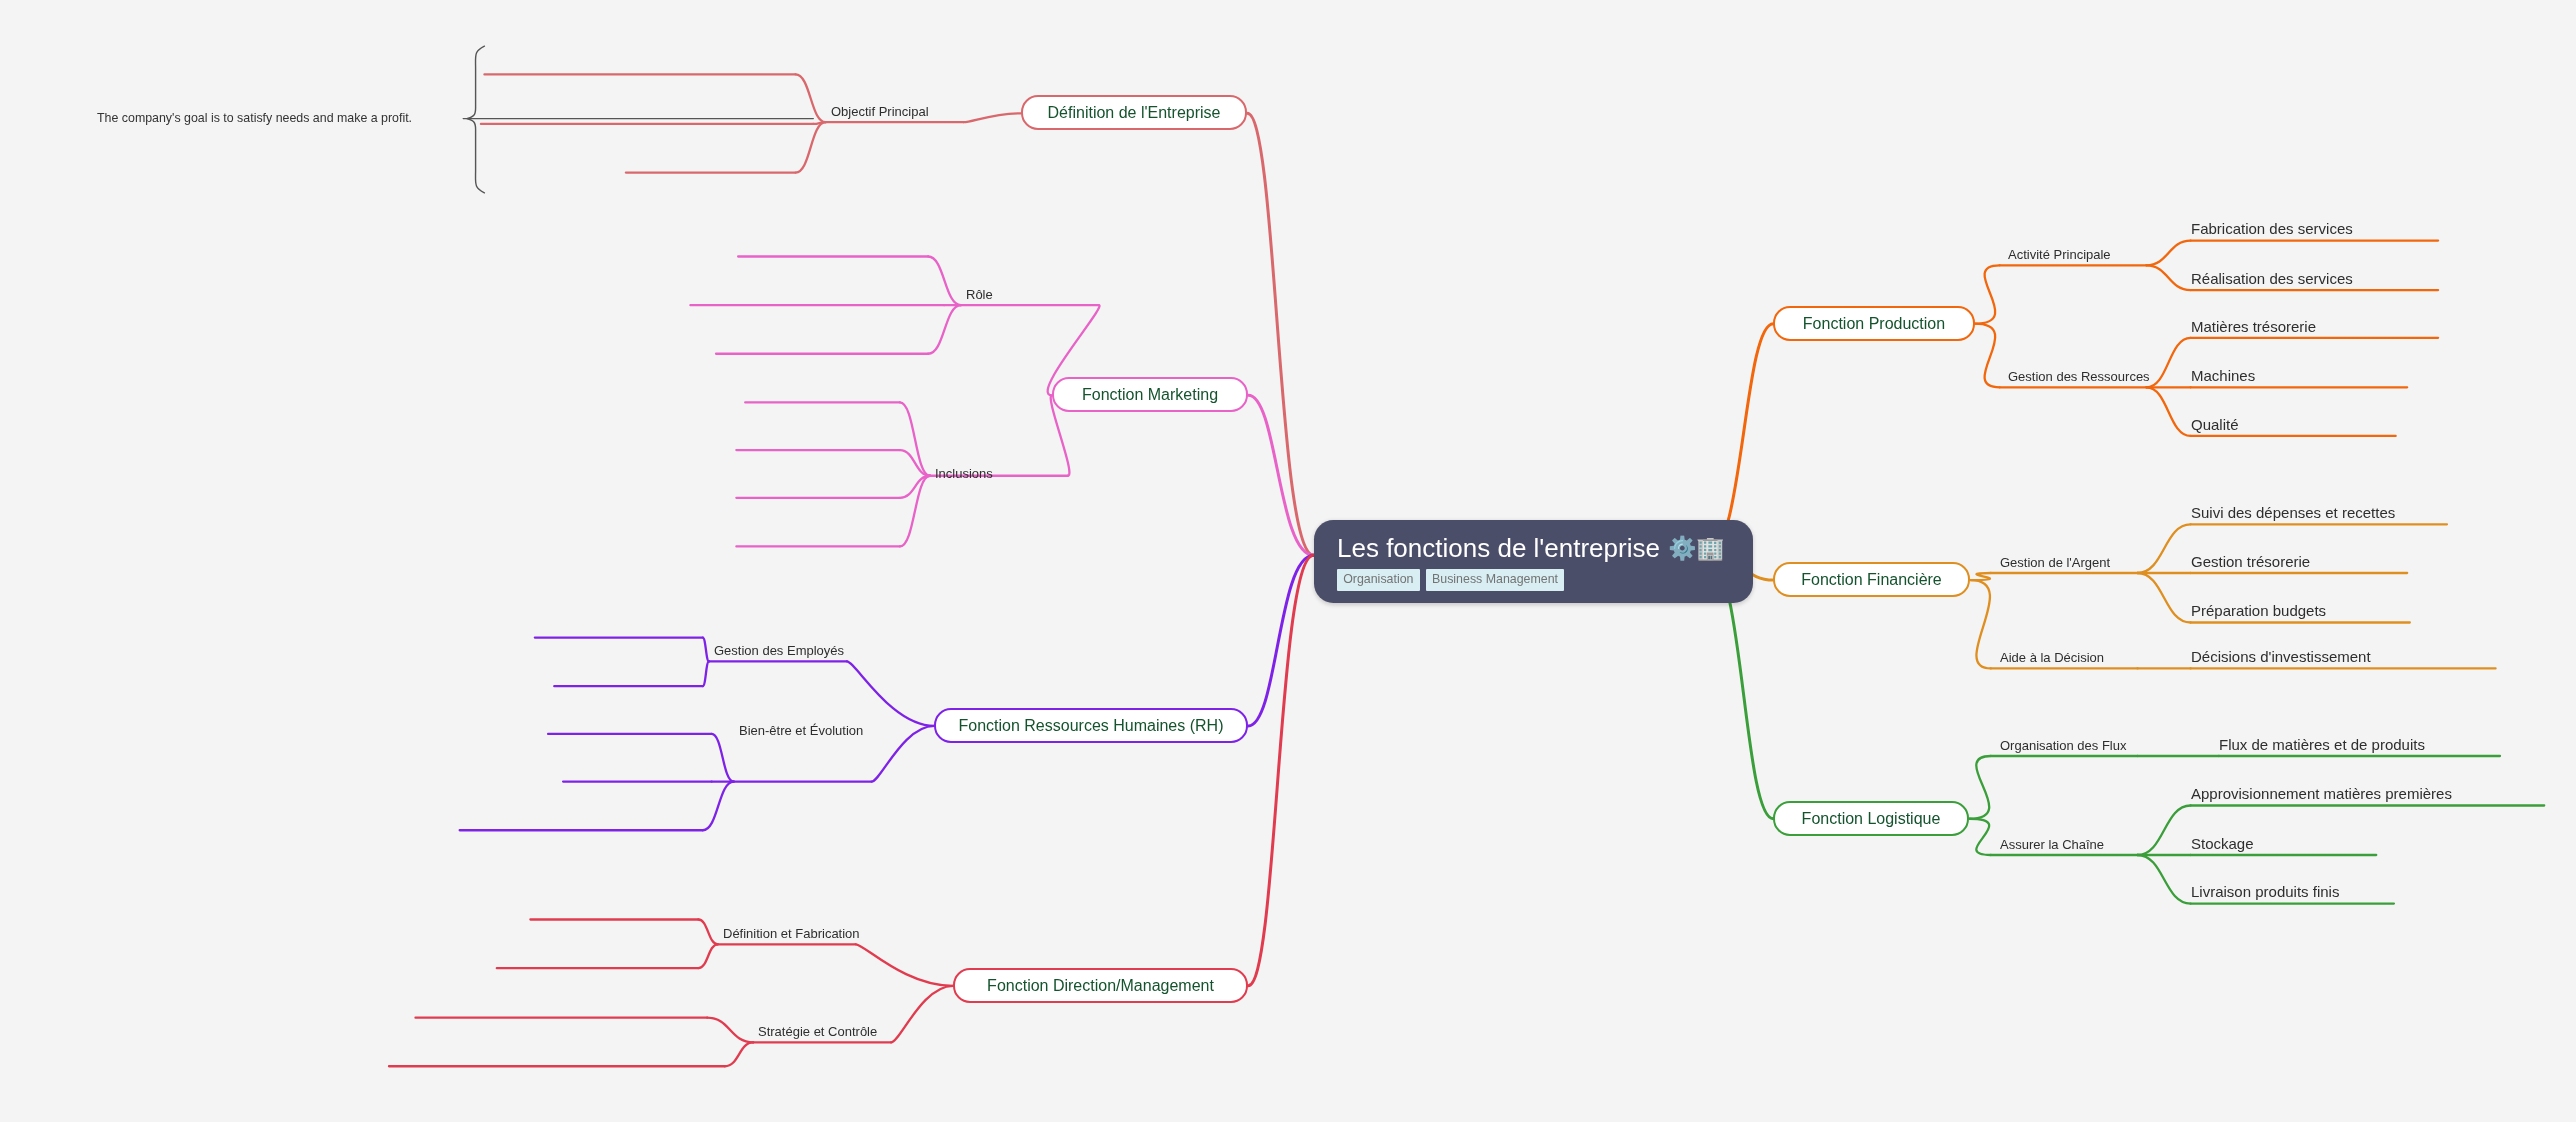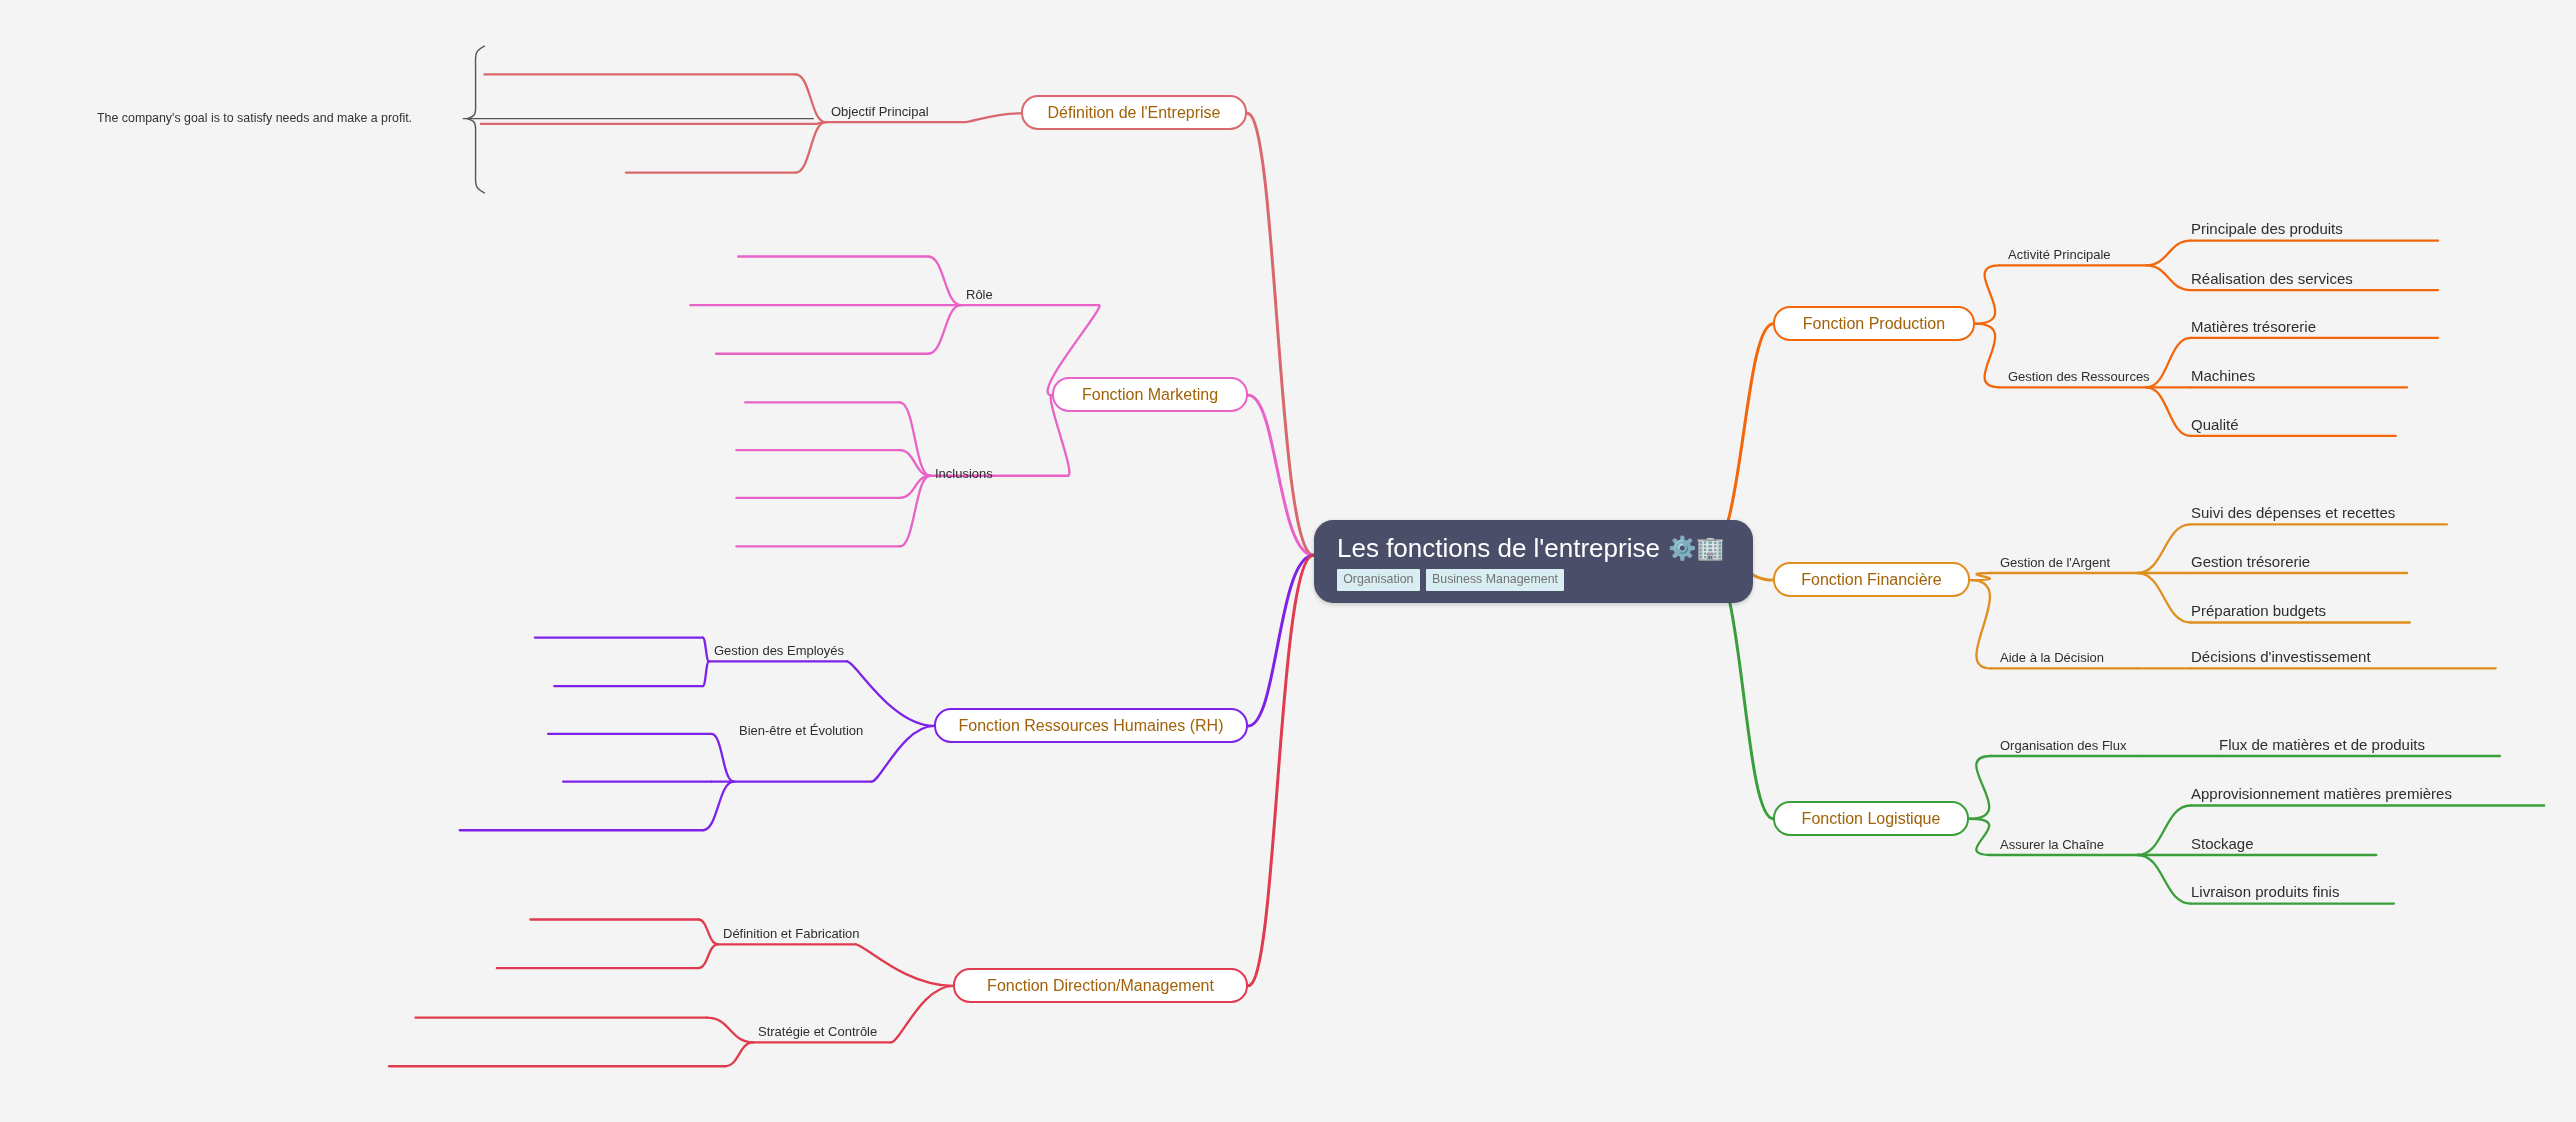--- a/index.html
+++ b/index.html
@@ -35,21 +35,21 @@
 
   
   .pill{
     position:absolute;
     background:#ffffff;
     border:2.7px solid #cc4b4b;
     border-radius:17px;
     height:34px;
     display:flex;align-items:center;justify-content:center;
     padding:0 16px;
-    font-size:16px;color:#a16207;white-space:nowrap;
+    font-size:16px;color:#14532d;white-space:nowrap;
     box-sizing:border-box;
   }
 
   
   .midlabel{
     position:absolute;
     font-size:13px;color:#2e2e2e;white-space:nowrap;
     transform:translateY(-100%);
     padding-bottom:2.7px;
   }
@@ -195,21 +195,21 @@
       <div class="leaf left" style="left: 900px; top: 546px;">Distribution</div>
       <div class="leaf left" style="left: 703px; top: 637px;">Recrutement</div>
       <div class="leaf left" style="left: 703px; top: 686px;">Formation</div>
       <div class="leaf left" style="left: 712px; top: 734px;">Motivation</div>
       <div class="leaf left" style="left: 712px; top: 781px;">Sécurité</div>
       <div class="leaf left" style="left: 703px; top: 830px;">Évolution professionnelle</div>
       <div class="leaf left" style="left: 698px; top: 919px;">Définir objectifs</div>
       <div class="leaf left" style="left: 698px; top: 968px;">Coordonner activités</div>
       <div class="leaf left" style="left: 707px; top: 1017px;">Prendre décisions stratégiques</div>
       <div class="leaf left" style="left: 725px; top: 1066px;">Contrôler résultats et corriger écarts</div>
-      <div class="leaf right" style="left: 2191px; top: 240px;">Principale des produits</div>
+      <div class="leaf right" style="left: 2191px; top: 240px;">Fabrication des services</div>
       <div class="leaf right" style="left: 2191px; top: 290px;">Réalisation des services</div>
       <div class="leaf right" style="left: 2191px; top: 338px;">Matières trésorerie</div>
       <div class="leaf right" style="left: 2191px; top: 387px;">Machines</div>
       <div class="leaf right" style="left: 2191px; top: 436px;">Qualité</div>
       <div class="leaf right" style="left: 2191px; top: 524px;">Suivi des dépenses et recettes</div>
       <div class="leaf right" style="left: 2191px; top: 573px;">Gestion trésorerie</div>
       <div class="leaf right" style="left: 2191px; top: 622px;">Préparation budgets</div>
       <div class="leaf right" style="left: 2191px; top: 668px;">Décisions d'investissement</div>
       <div class="leaf right" style="left: 2219px; top: 756px;">Flux de matières et de produits</div>
       <div class="leaf right" style="left: 2191px; top: 805px;">Approvisionnement matières premières</div>

